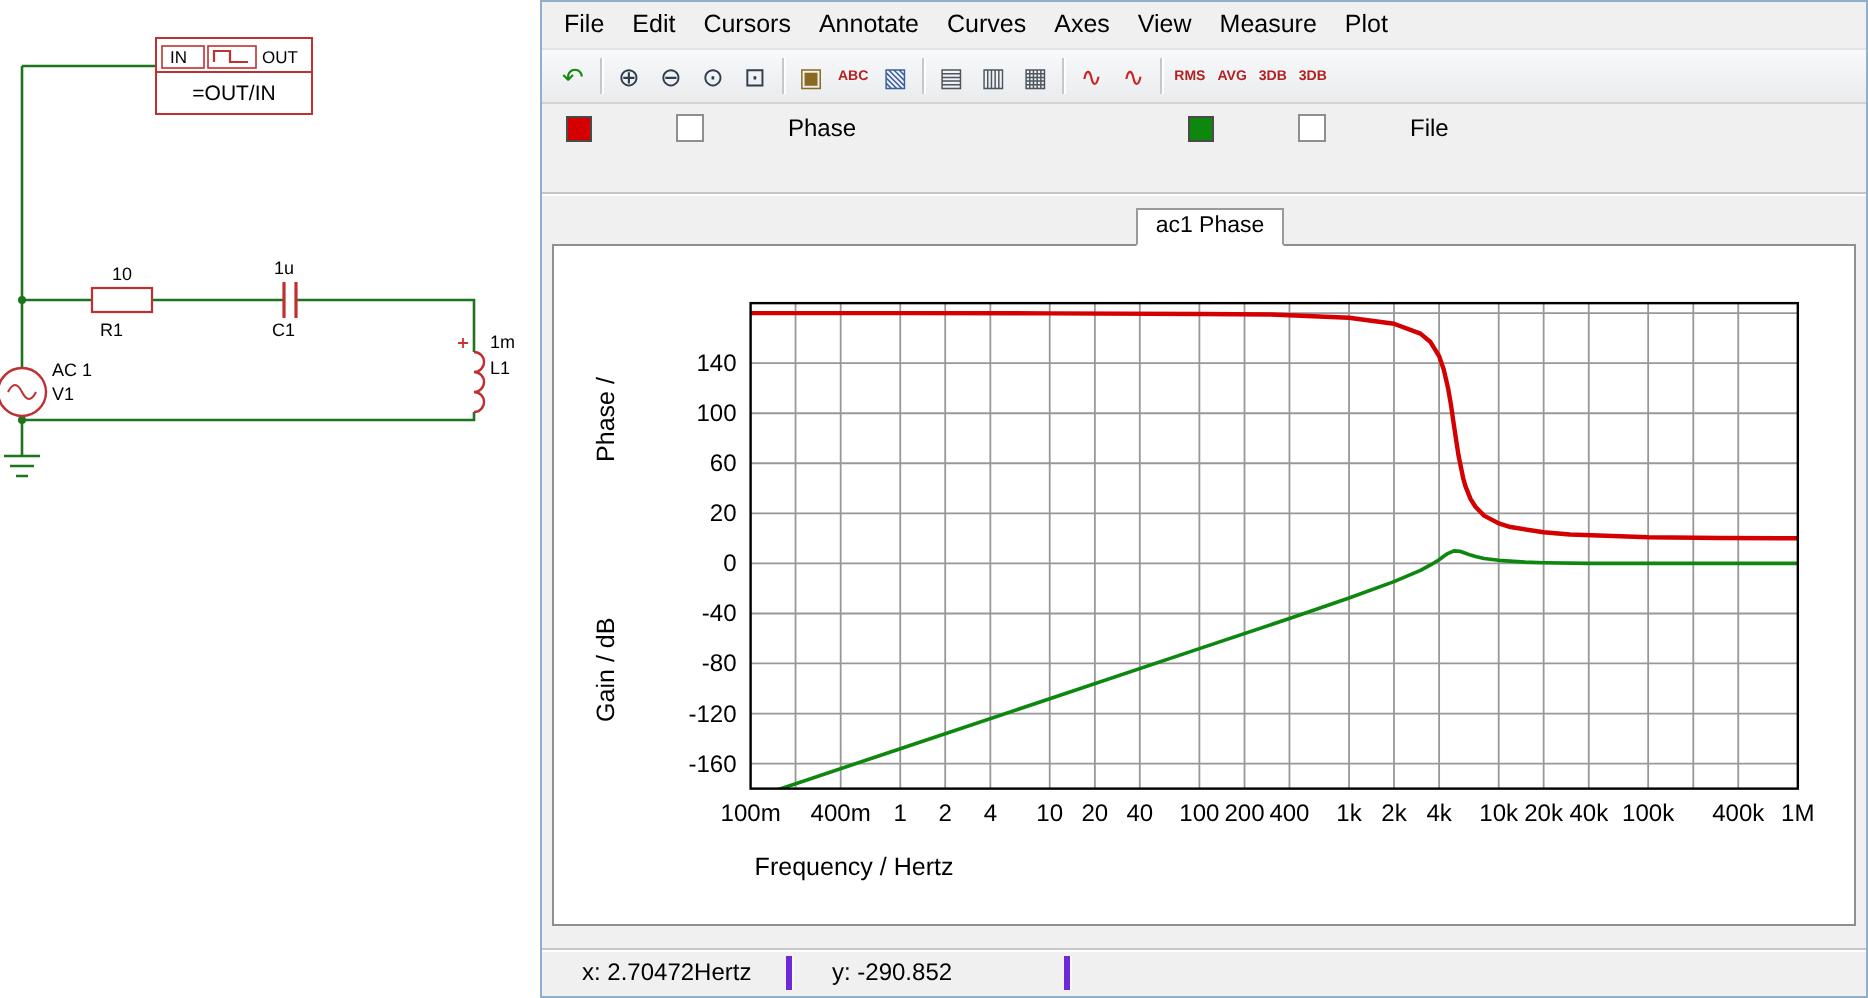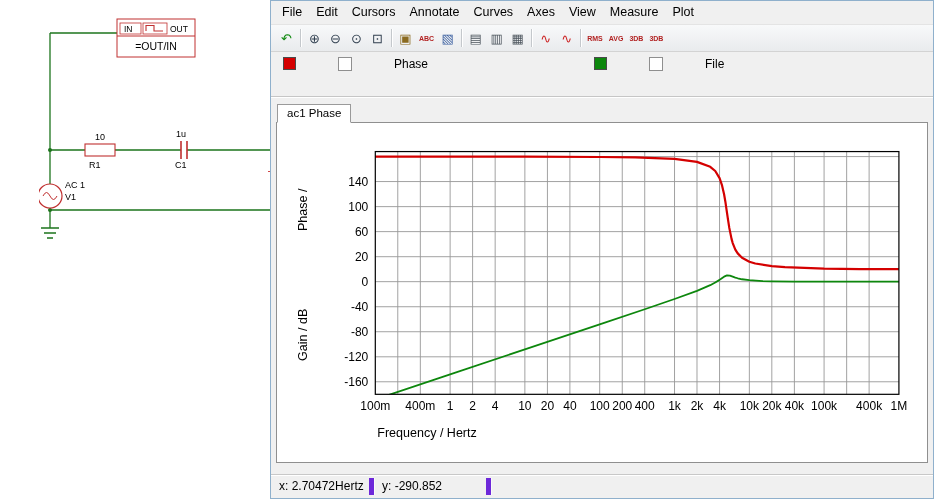--- a/index.html
+++ b/index.html
@@ -1,54 +1,54 @@
 <!DOCTYPE html>
 <html><head>
 <meta charset="utf-8">
 <style>
   html,body { margin:0; padding:0; background:#ffffff; }
   .stage { position:relative; width:934px; height:499px; background:#ffffff;
            font-family:"Liberation Sans",sans-serif; color:#000; overflow:hidden; }
-  .circuit { position:absolute; left:0; top:0; width:270px; height:499px; background:#fff;margin-left:39px; }
+  .circuit { position:absolute; left:0; top:0; width:270px; height:499px; background:#fff; }
   svg { font-family:"Liberation Sans",sans-serif; }
 
   .win { position:absolute; left:270px; top:0; width:662px; height:497px;
          border:1px solid #8fb0cc; background:#f0f0f0; }
 
   .menubar { display:flex; padding:3px 4px 2px; font-size:12.5px; height:18px; }
   .menu-item { padding:1px 7px; cursor:default; white-space:nowrap; }
 
   .toolbar { display:flex; align-items:center; height:26px; padding:0 5px;
              border-top:1px solid #e4e4e4; border-bottom:1px solid #d3d3d3;
              background:linear-gradient(#f8f9fa,#e9ebed); }
   .tb-btn { width:21px; height:21px; display:flex; align-items:center; justify-content:center;
             font-size:13px; border-radius:2px; cursor:default; }
   .tb-text { width:auto; padding:0 3px; font-size:7px; font-weight:bold; }
   .tb-sep { width:1px; height:18px; background:#c4c8cc; box-shadow:1px 0 0 #ffffff; margin:0 3px; }
 
   .legendbar { position:relative; height:22px; margin-top:2px; }
-  .legend-entry { position:absolute; top:3px; display:flex; align-items:flex-start;gap:36px; }
+  .legend-entry { position:absolute; top:3px; display:flex; align-items:flex-end;gap:36px; }
   .legend-swatch { width:11px; height:11px; border:1px solid #4a4a4a; }
   .legend-check { width:12px; height:12px; background:#fff; border:1px solid #8f8f8f; margin-left:6px; }
   .legend-label { margin-left:6px; font-size:12px; }
 
   .groove { margin-top:20px; height:0; border-top:1px solid #c6c6c6; border-bottom:1px solid #ffffff; }
 
-  .tabstrip { height:42px; padding:4px 0 0 6px; box-sizing:border-box; }
+  .tabstrip { height:42px; padding:4px 0 0 6px; box-sizing:border-box;text-align:center; }
   .tab { display:inline-block; background:#fff; border:1px solid #9a9a9a; border-bottom:1px solid #ffffff;
          padding:2px 9px 3px; font-size:11.5px; position:relative; top:1px; z-index:2; cursor:default; }
 
   .plot-panel { position:absolute; left:5px; right:5px; top:121px; height:339px;
                 background:#fff; border:1px solid #8f8f8f; }
   #chart-host { position:absolute; left:0; top:0; right:0; bottom:0; }
 
   .statusbar { position:absolute; left:0; right:0; bottom:0; height:23px; background:#f0f0f0;
                border-top:1px solid #c8c8c8; box-shadow:inset 0 1px 0 #ffffff;
                display:flex; align-items:center; font-size:12px; }
-  .cell { padding:0 8px; height:17px; line-height:17px; border-right:5px solid #6d28d9;
+  .cell { padding:0 20px; height:17px; line-height:17px; border-right:3px solid #6d28d9;
           box-shadow:1px 0 0 #fafafa; white-space:nowrap; }
   .cell.cx { width:82px; }
   .cell.cy { width:96px; }
 </style>
 </head>
 <body>
 
 <div class="stage">
 
   <div class="circuit">

